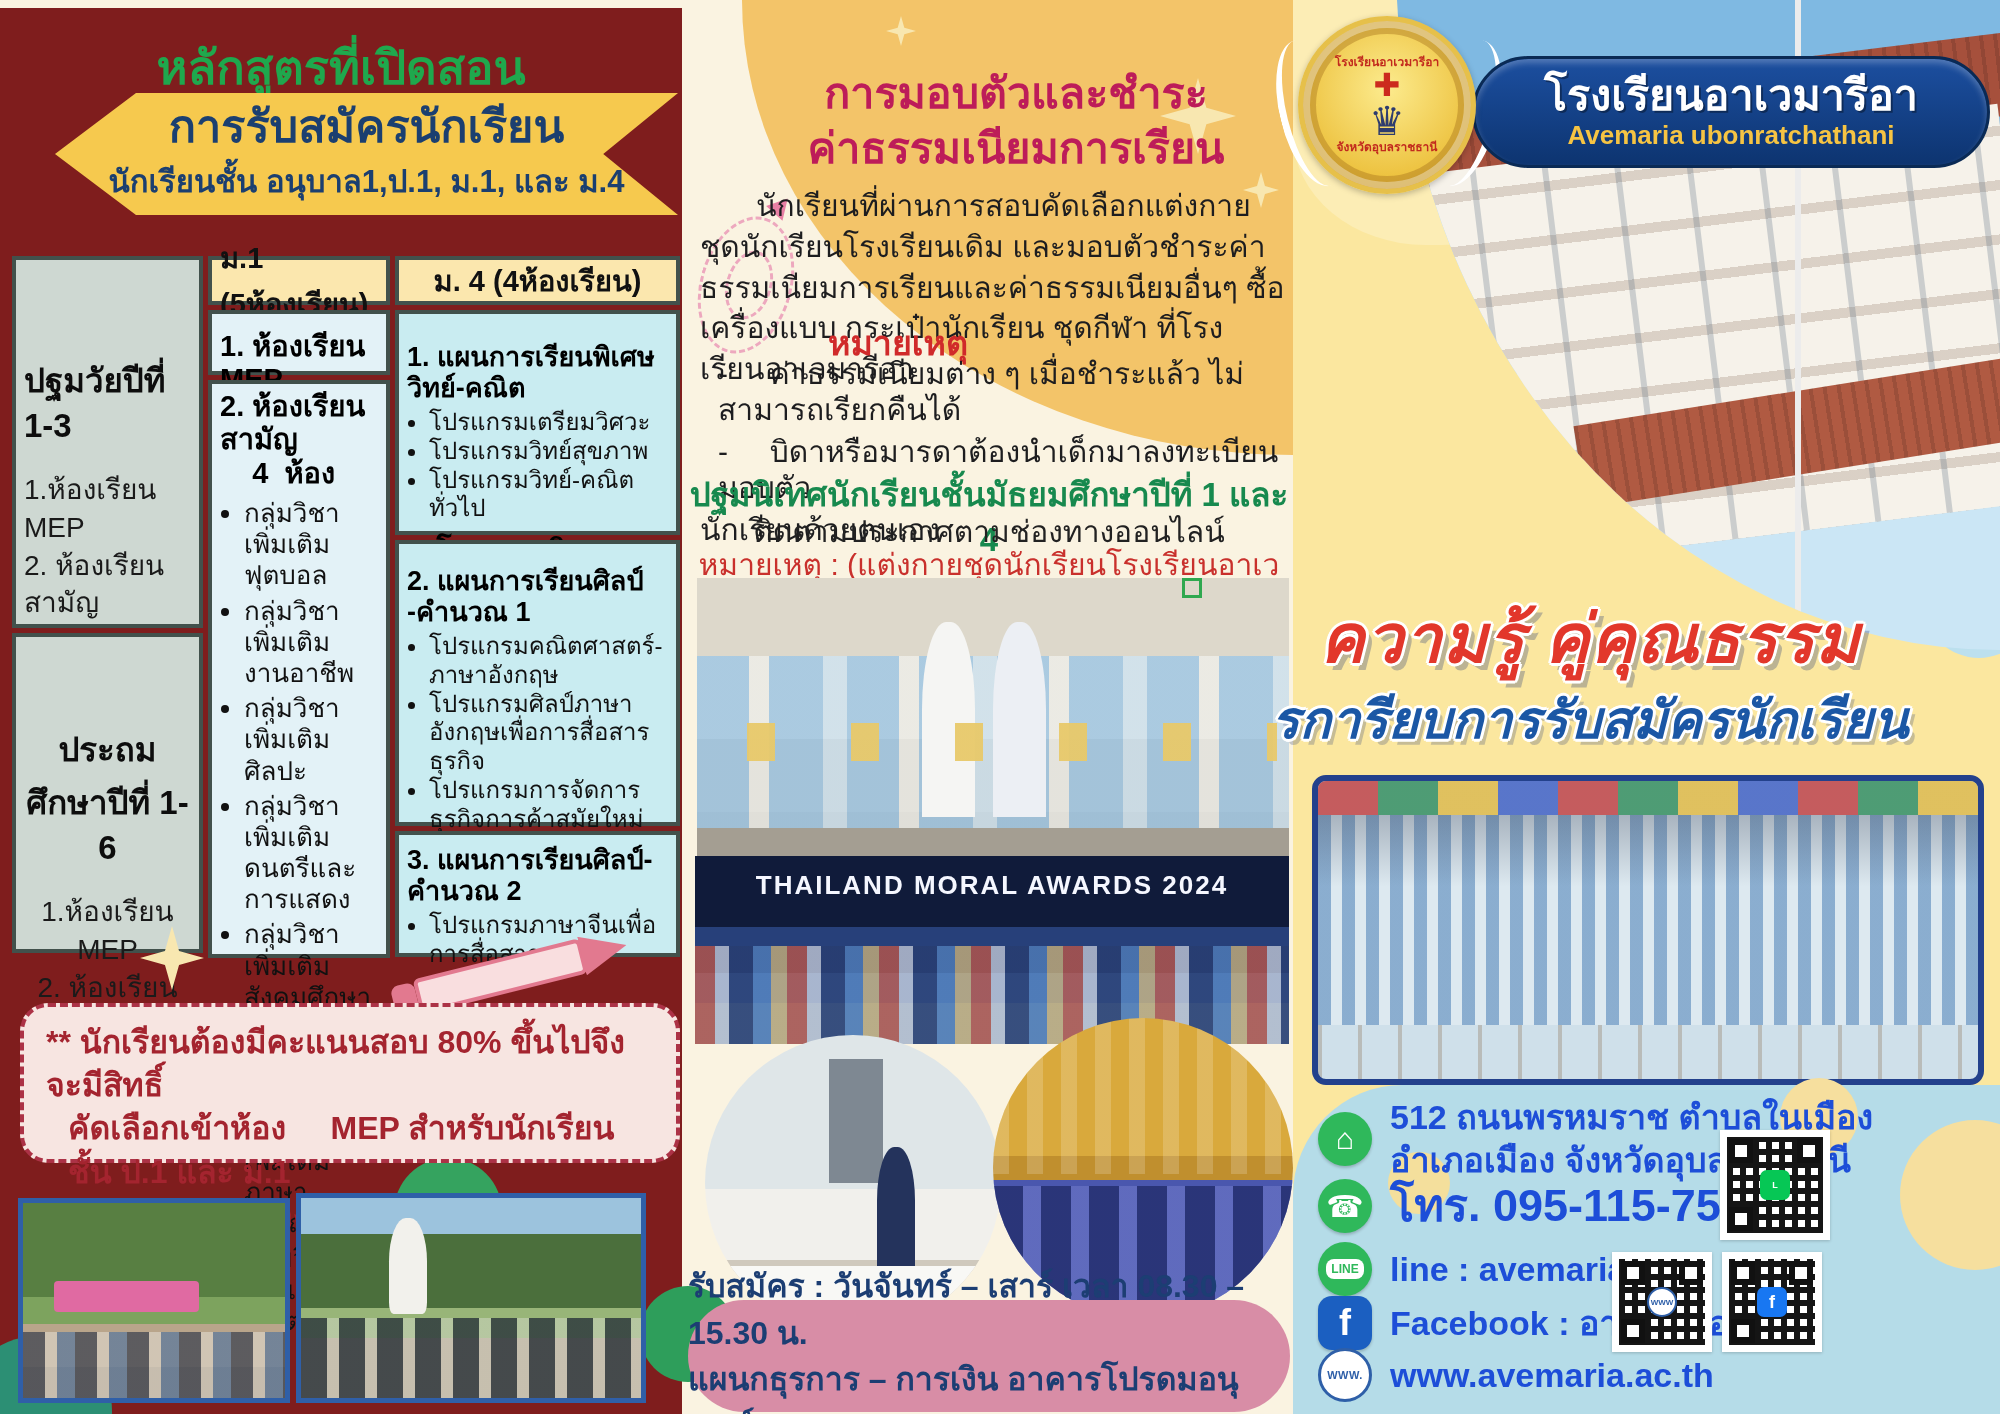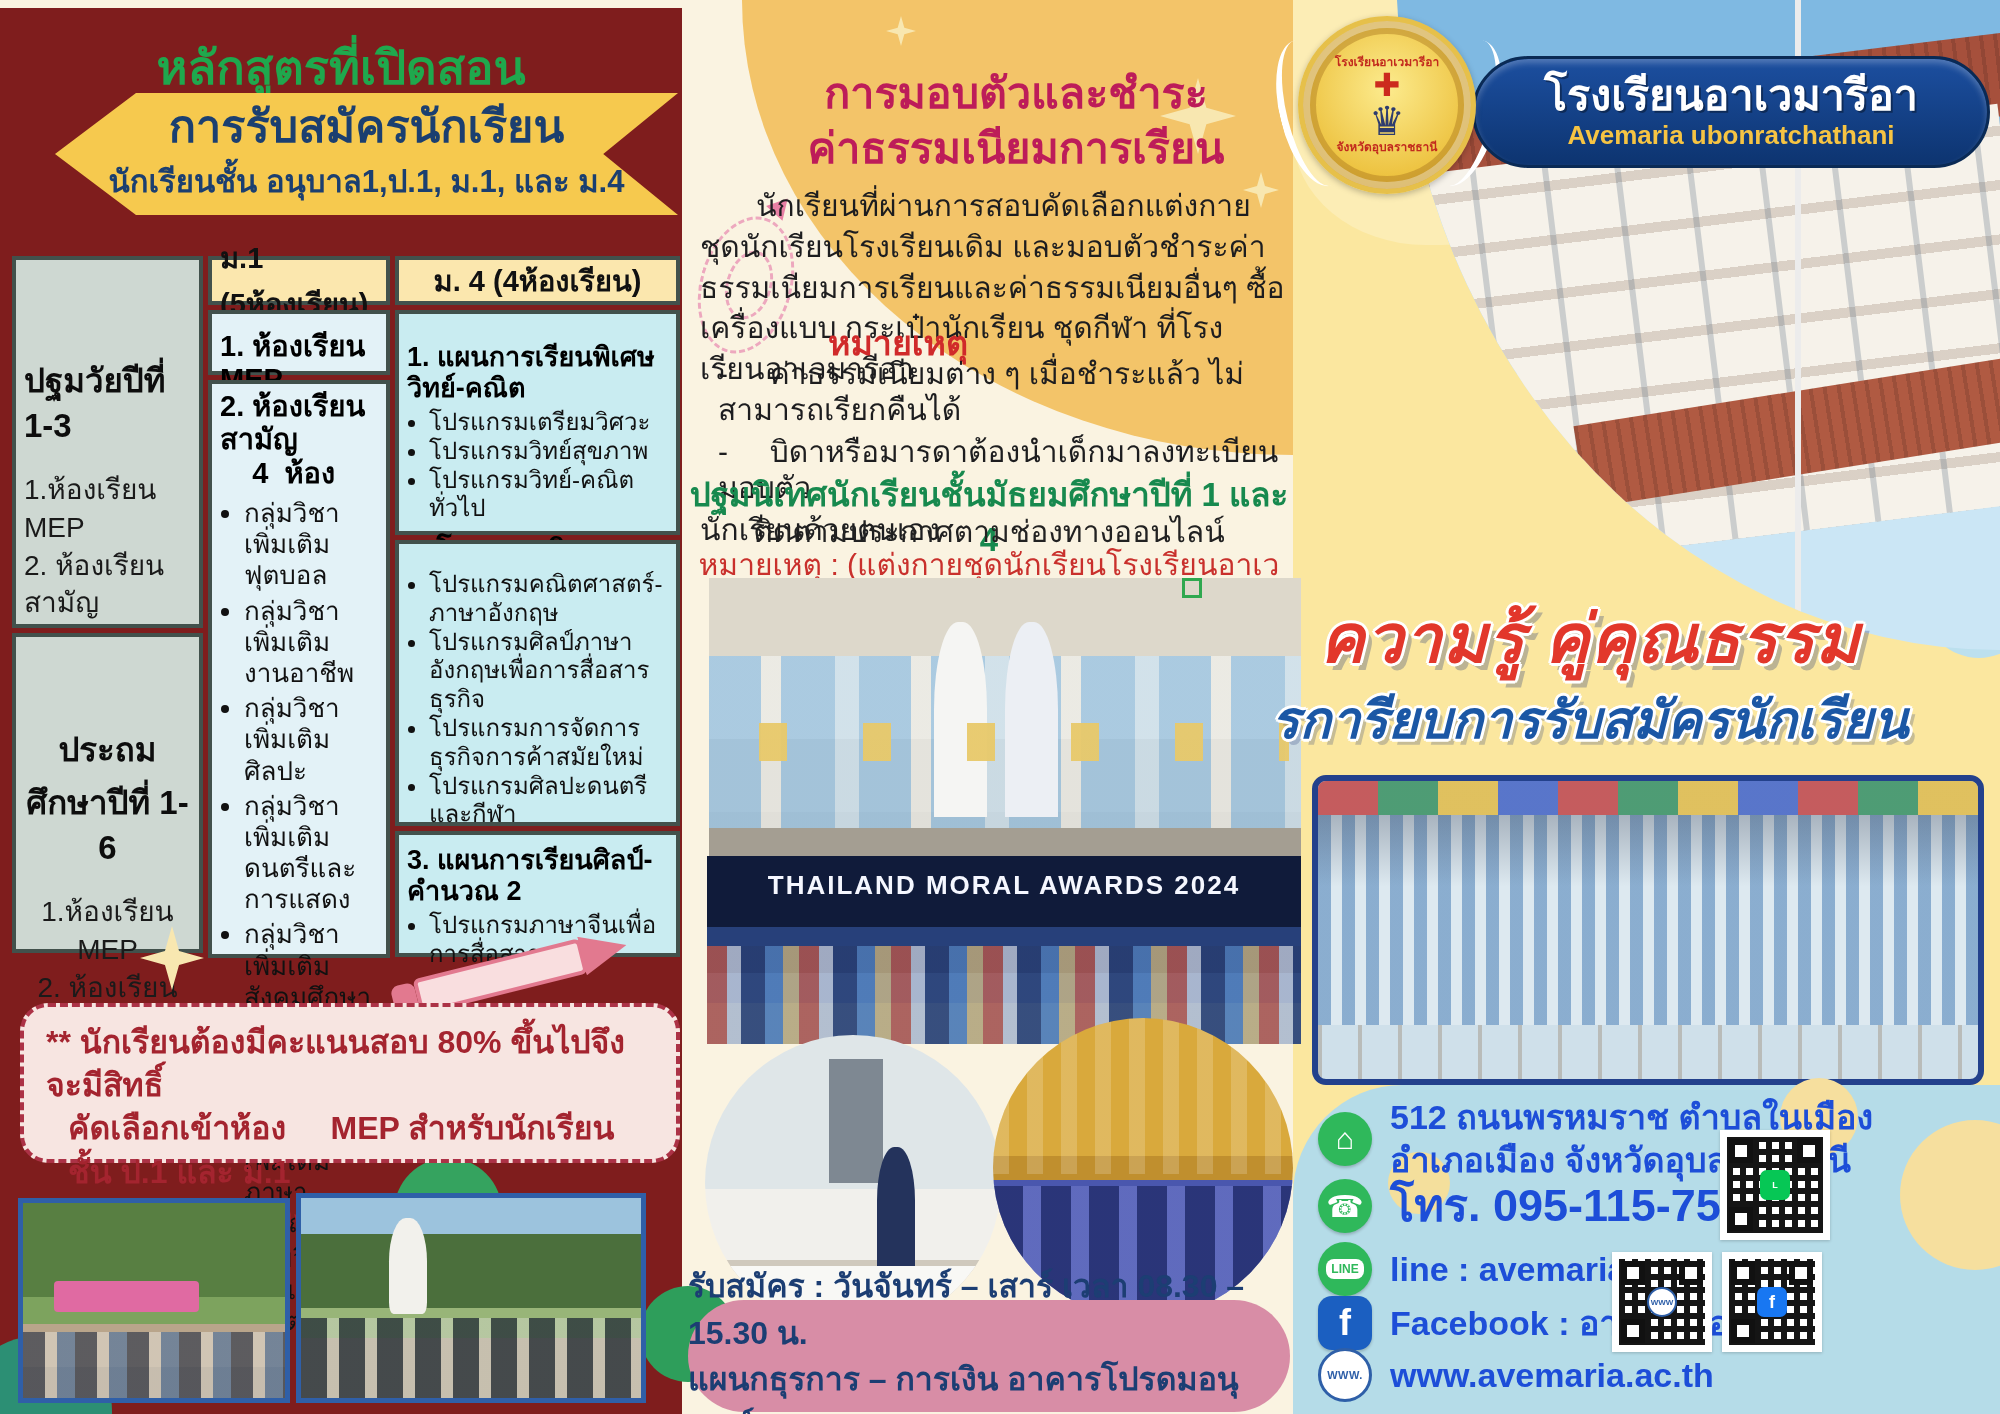--- a/index.html
+++ b/index.html
@@ -101,21 +101,21 @@
 
   .orient-head { position:absolute; left:688px; top:468px; width:602px; text-align:center;
     font-size:33px; font-weight:bold; color:#17894E; z-index:2; }
   .orient-line { position:absolute; left:688px; top:508px; width:602px; text-align:center;
     font-size:30px; color:#222; z-index:2; }
   .orient-note { position:absolute; left:688px; top:541px; width:602px; text-align:center;
     font-size:30px; color:#C9302C; z-index:2; }
   .bracket { position:absolute; left:1182px; top:578px; width:20px; height:20px;
     border:3px solid #2FA84F; z-index:3; }
 
-  .mid-photo { position:absolute; overflow:hidden; z-index:2;margin-left:12px; }
+  .mid-photo { position:absolute; overflow:hidden; z-index:2; }
   .cert-photo { left:697px; top:578px; width:592px; height:278px;
     background:linear-gradient(180deg,#DDD8CB 0 58%,#b9b3a6 58% 84%,#a49e92 84%); }
   .cert-people { position:absolute; left:0; top:28%; width:100%; height:62%;
     background:repeating-linear-gradient(90deg,#9EC7E6 0 52px,#EFEFEA 52px 72px,#9EC7E6 72px 126px,#CFE4F2 126px 150px); opacity:.8; }
   .cert-nun1 { position:absolute; left:38%; top:16%; width:9%; height:70%; background:#f5f5f3; border-radius:45% 45% 0 0; }
   .cert-nun2 { position:absolute; left:50%; top:16%; width:9%; height:70%; background:#eceff4; border-radius:45% 45% 0 0; }
   .cert-band { position:absolute; left:2%; top:52%; width:96%; height:14%;
     background:repeating-linear-gradient(90deg,transparent 0 38px,#E8C96A 38px 66px,transparent 66px 104px); opacity:.95; }
 
   .award-photo { left:695px; top:856px; width:594px; height:188px;
@@ -284,20 +284,21 @@
         <div class="tcell tcell-cyan cell-m4a">
           <div class="m4-title">1. แผนการเรียนพิเศษวิทย์-คณิต</div>
           <ul class="m4-list">
               <li>โปรแกรมเตรียมวิศวะ</li>
               <li>โปรแกรมวิทย์สุขภาพ</li>
               <li>โปรแกรมวิทย์-คณิตทั่วไป</li>
             </ul>
           <div class="m4-note">** โครงการพิเศษวิทย์-คณิต</div>
         </div>
         <div class="tcell tcell-cyan cell-m4b">
+          <div class="m4-title">2. แผนการเรียนศิลป์ -คำนวณ 1</div>
           <ul class="m4-list">
               <li>โปรแกรมคณิตศาสตร์-ภาษาอังกฤษ</li>
               <li>โปรแกรมศิลป์ภาษาอังกฤษเพื่อการสื่อสารธุรกิจ</li>
               <li>โปรแกรมการจัดการธุรกิจการค้าสมัยใหม่</li>
               <li>โปรแกรมศิลปะดนตรีและกีฬา</li>
             </ul>
         </div>
         <div class="tcell tcell-cyan cell-m4c">
           <div class="m4-title">3. แผนการเรียนศิลป์-คำนวณ 2</div>
           <ul class="m4-list">

